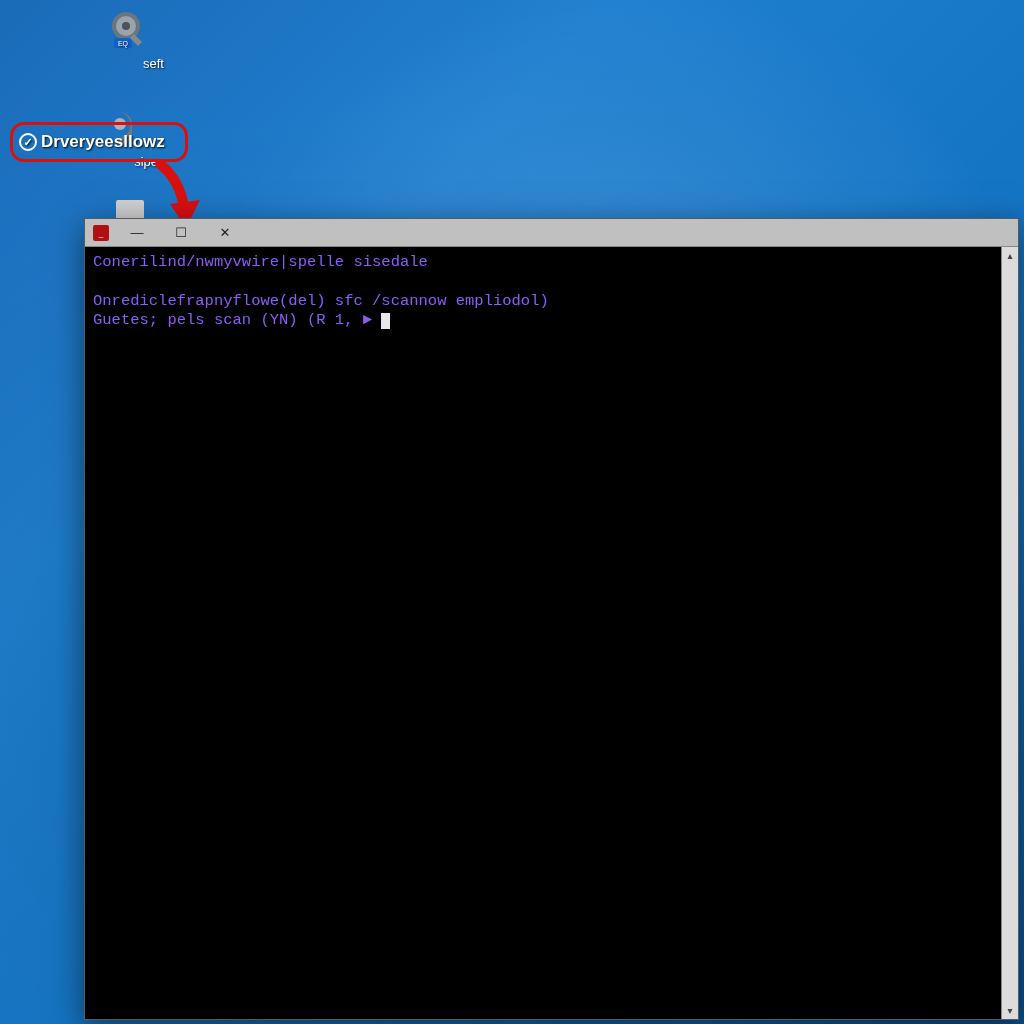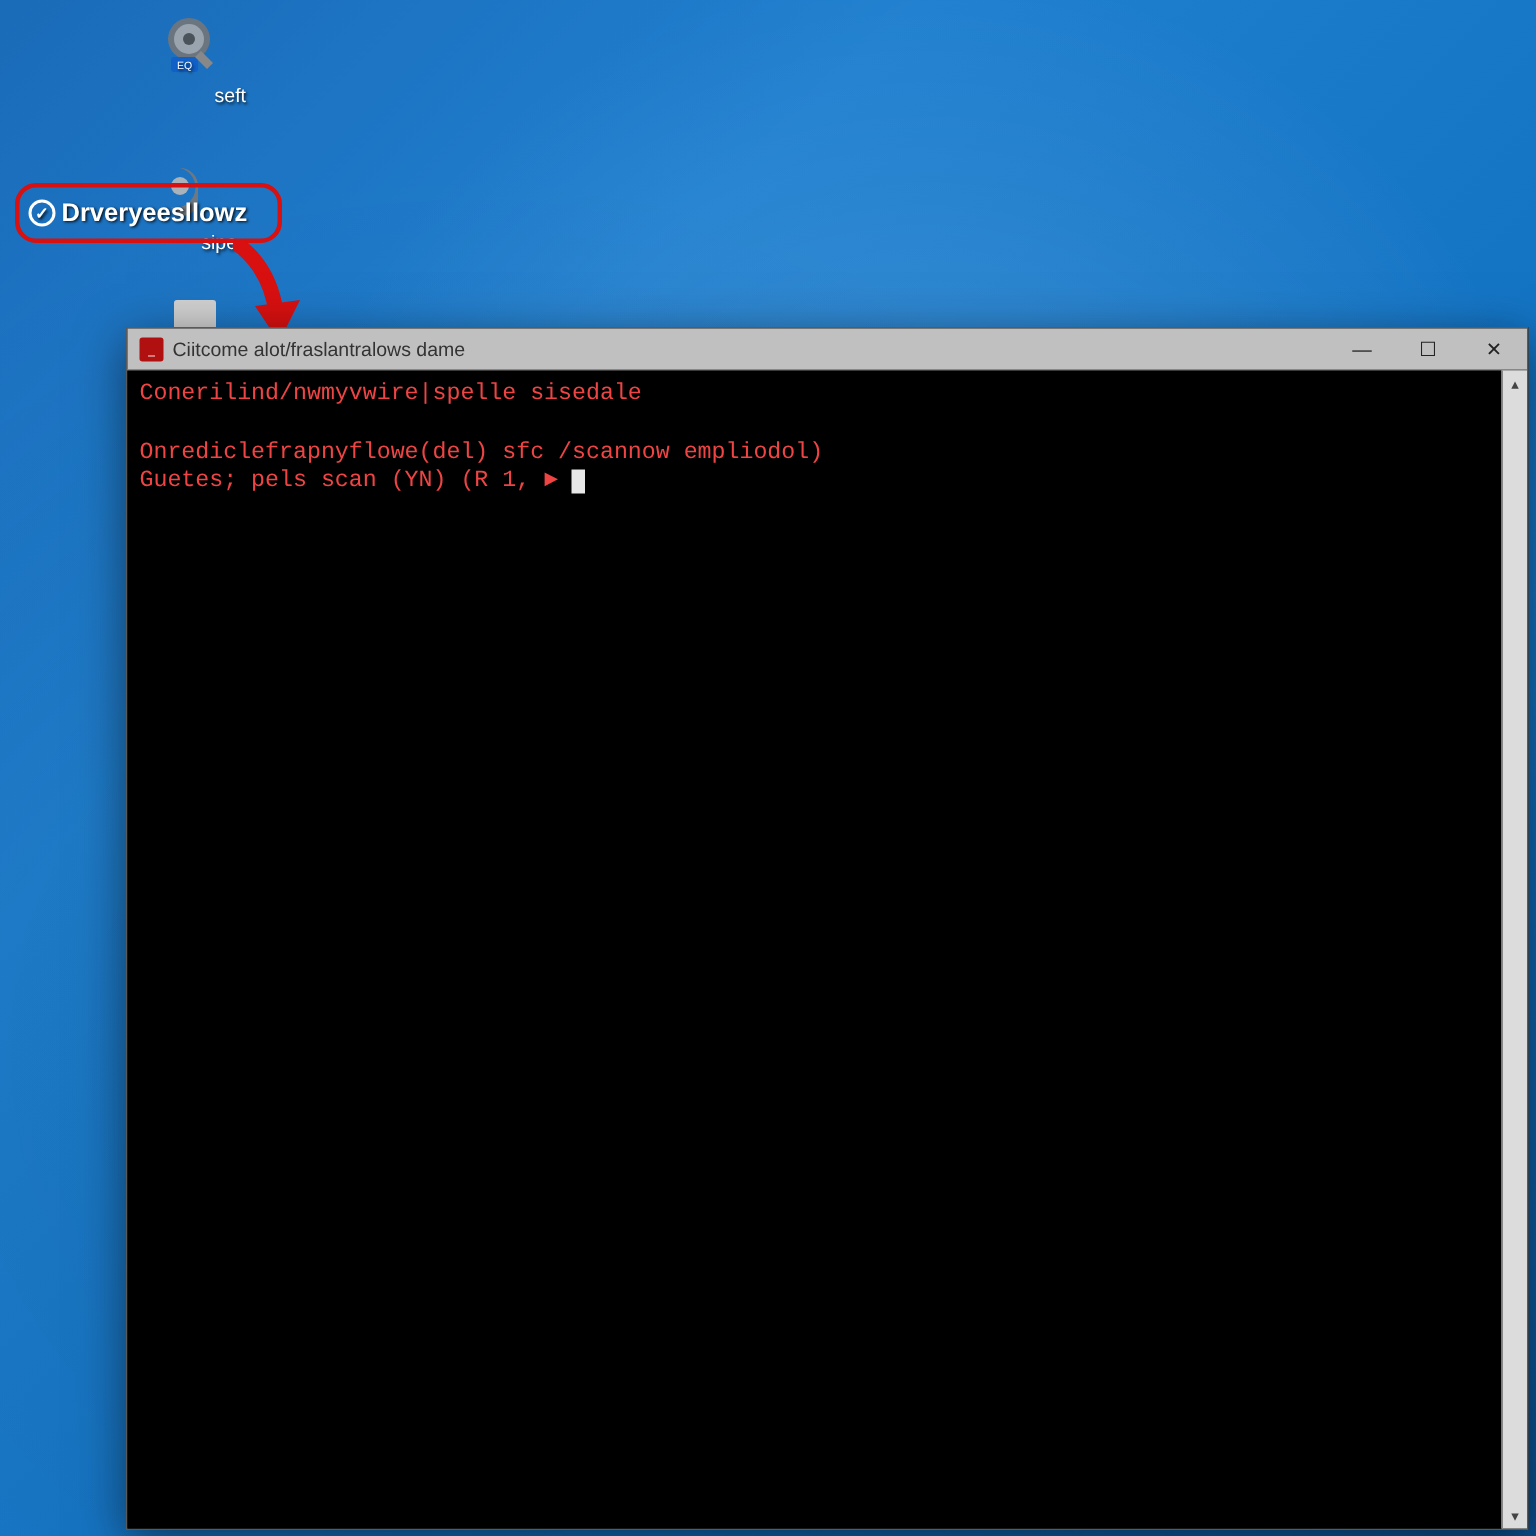--- a/index.html
+++ b/index.html
@@ -118,21 +118,21 @@
     }
 
     .cmd-body {
       flex: 1;
       display: flex;
       position: relative;
     }
     .cmd-content {
       flex: 1;
       background: #000;
-      color: #ef4444;
+      color: #8b5cf6;
       font-family: Consolas, "Courier New", monospace;
       font-size: 15.5px;
       line-height: 1.25;
       padding: 6px 8px;
       white-space: pre;
     }
     .scrollbar {
       width: 17px;
       background: #dcdcdc;
       position: relative;
@@ -200,21 +200,20 @@
 </div>
 
 <div class="cmd-window">
   <div class="titlebar">
     <div class="tb-icon">
       <svg width="10" height="10" viewBox="0 0 10 10">
           <rect width="10" height="10" fill="#b01010"></rect>
           <text x="5" y="8" font-size="8" fill="#fff" text-anchor="middle">_</text>
         </svg>
     </div>
-    <div class="tb-title">Ciitcome alot/fraslantralows dame</div>
     <div class="win-buttons">
       <div class="win-btn">
           <span>—</span>
         </div>
       <div class="win-btn">
           <span>☐</span>
         </div>
       <div class="win-btn close">
           <span>✕</span>
         </div>

